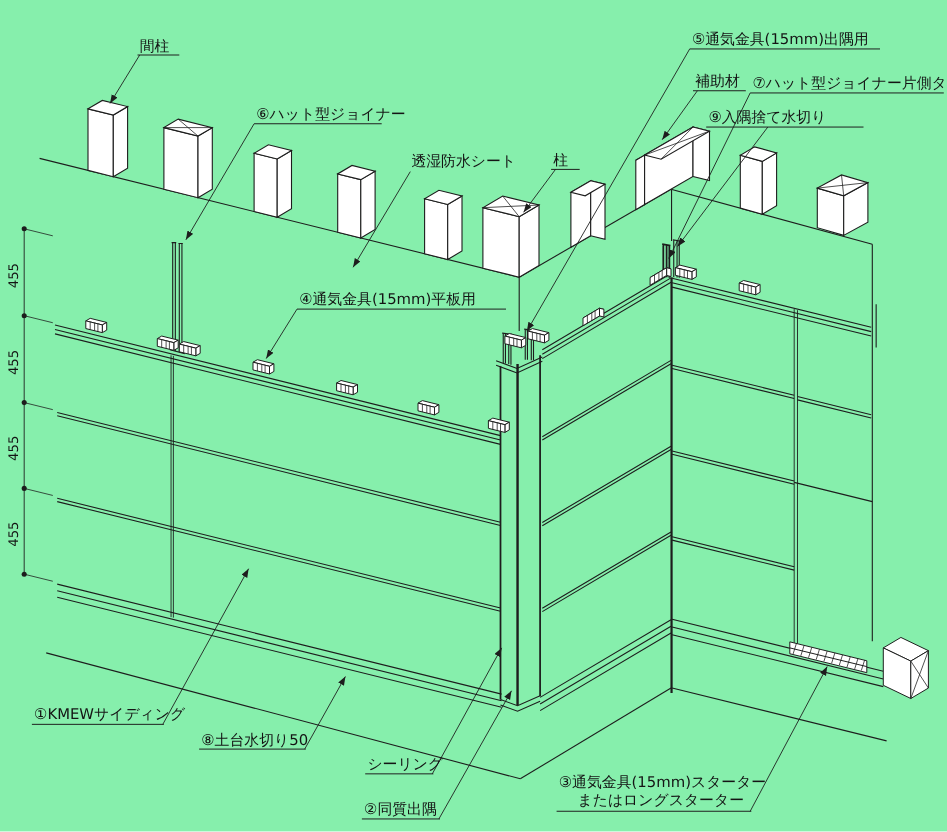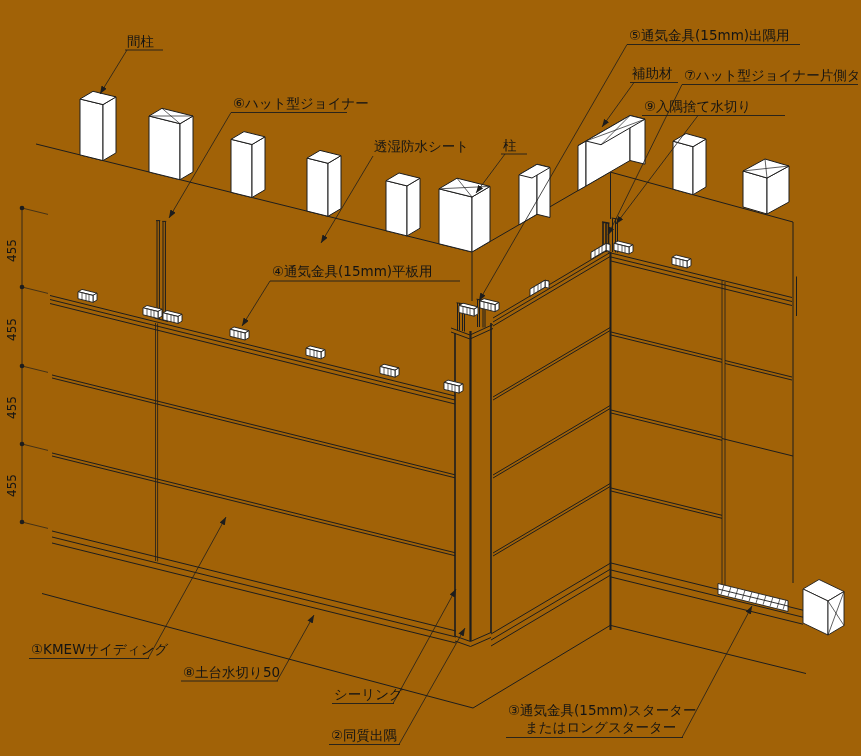--- a/index.html
+++ b/index.html
@@ -1,16 +1,16 @@
 <!DOCTYPE html>
 <html><head>
 <meta charset="utf-8">
 <style>
   html,body{margin:0;padding:0;background:#ffffff;}
-  .canvas{position:relative;width:861px;height:756px;background:#a16207;overflow:hidden;}
+  .canvas{position:relative;width:861px;height:756px;background:#86efac;overflow:hidden;}
   svg{position:absolute;left:0;top:0;}
   svg text{font-family:"DejaVu Sans","Liberation Sans",sans-serif;font-size:13.5px;fill:#141414;}
   svg text.dim{font-size:12px;}
 </style>
 </head>
 <body>
 
 <div class="canvas">
 <svg width="861" height="756" viewBox="0 0 861 756">
   <defs>

